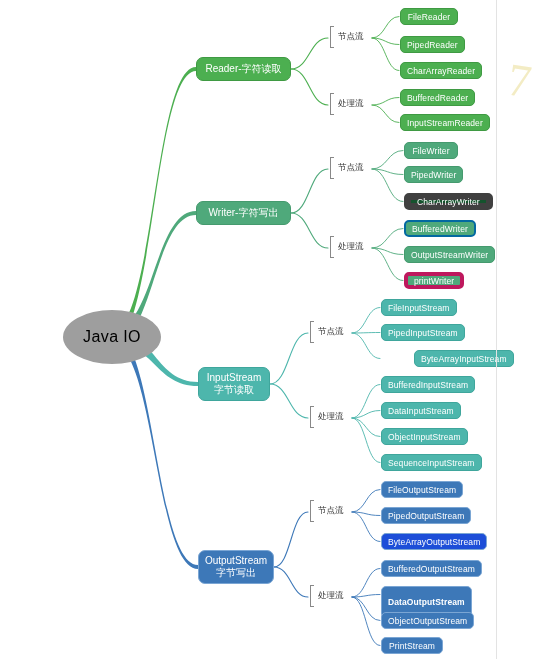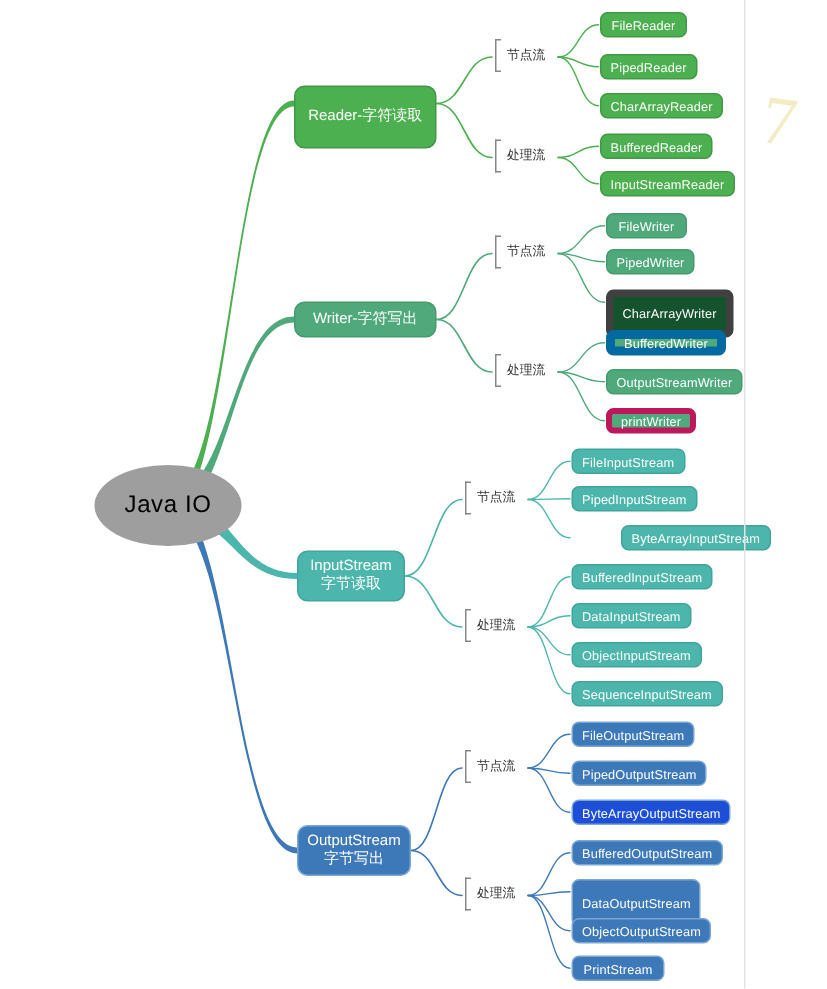--- a/index.html
+++ b/index.html
@@ -135,39 +135,39 @@
       <path d="M 352 512 C 366 512, 366 515.5, 380 515.5" fill="none" stroke="#3d78b8" stroke-width="0.9" stroke-linecap="round"></path>
       <path d="M 352 512 C 366 512, 366 541.5, 380 541.5" fill="none" stroke="#3d78b8" stroke-width="0.9" stroke-linecap="round"></path>
       <path d="M 274 567 C 291 567, 291 597, 308 597" fill="none" stroke="#3d78b8" stroke-width="1.1" stroke-linecap="round"></path>
       <path d="M 352 597 C 366 597, 366 568.5, 380 568.5" fill="none" stroke="#3d78b8" stroke-width="0.9" stroke-linecap="round"></path>
       <path d="M 352 597 C 366 597, 366 594.5, 380 594.5" fill="none" stroke="#3d78b8" stroke-width="0.9" stroke-linecap="round"></path>
       <path d="M 352 597 C 366 597, 366 620.5, 380 620.5" fill="none" stroke="#3d78b8" stroke-width="0.9" stroke-linecap="round"></path>
       <path d="M 352 597 C 366 597, 366 645.5, 380 645.5" fill="none" stroke="#3d78b8" stroke-width="0.9" stroke-linecap="round"></path>
     </svg>
   <div id="nodes">
       <div class="node root" style="left:63px;top:310px;width:98px;height:54px;background:#9e9e9e;">Java IO</div>
-      <div class="node branch" style="left:196px;top:57px;width:95px;height:42px;background:#4caf50;border:1px solid #3f9a43;">
+      <div class="node branch" style="left:196px;top:57px;width:95px;height:24px;background:#4caf50;border:1px solid #3f9a43;">
         <span class="l2">Reader-字符读取</span>
       </div>
       <div class="cat" style="left:330px;top:31px;"><div class="bracket"></div><span class="ctext">节点流</span></div>
       <div class="node leaf" style="left:400px;top:8px;min-width:58px;height:17px;background:#4caf50;border:1px solid #3f9a43;">FileReader</div>
       <div class="node leaf" style="left:400px;top:36px;min-width:60px;height:17px;background:#4caf50;border:1px solid #3f9a43;">PipedReader</div>
       <div class="node leaf" style="left:400px;top:62px;min-width:76px;height:17px;background:#4caf50;border:1px solid #3f9a43;">CharArrayReader</div>
       <div class="cat" style="left:330px;top:98px;"><div class="bracket"></div><span class="ctext">处理流</span></div>
       <div class="node leaf" style="left:400px;top:89px;min-width:72px;height:17px;background:#4caf50;border:1px solid #3f9a43;">BufferedReader</div>
       <div class="node leaf" style="left:400px;top:114px;min-width:84px;height:17px;background:#4caf50;border:1px solid #3f9a43;">InputStreamReader</div>
       <div class="node branch" style="left:196px;top:201px;width:95px;height:24px;background:#4fa97b;border:1px solid #459a6e;">
         <span class="l2">Writer-字符写出</span>
       </div>
       <div class="cat" style="left:330px;top:162px;"><div class="bracket"></div><span class="ctext">节点流</span></div>
       <div class="node leaf" style="left:404px;top:142px;min-width:54px;height:17px;background:#4fa97b;border:1px solid #459a6e;">FileWriter</div>
       <div class="node leaf" style="left:404px;top:166px;min-width:58px;height:17px;background:#4fa97b;border:1px solid #459a6e;">PipedWriter</div>
-      <div class="node leaf" style="left:404px;top:193px;min-width:72px;height:32px;background:#14532d;border:5px solid #404040;">CharArrayWriter</div>
+      <div class="node leaf" style="left:404px;top:193px;min-width:72px;height:17px;background:#14532d;border:7px solid #404040;">CharArrayWriter</div>
       <div class="cat" style="left:330px;top:241px;"><div class="bracket"></div><span class="ctext">处理流</span></div>
-      <div class="node leaf" style="left:404px;top:220px;min-width:66px;height:17px;background:#4fa97b;border:6px solid #0369a1;">BufferedWriter</div>
+      <div class="node leaf" style="left:404px;top:220px;min-width:66px;height:17px;background:#4fa97b;border:2px solid #0369a1;">BufferedWriter</div>
       <div class="node leaf" style="left:404px;top:246px;min-width:84px;height:17px;background:#4fa97b;border:1px solid #459a6e;">OutputStreamWriter</div>
       <div class="node leaf" style="left:404px;top:272px;min-width:54px;height:17px;background:#4fa97b;border:4px solid #be185d;text-align:center;">printWriter</div>
       <div class="node branch" style="left:198px;top:367px;width:72px;height:34px;background:#4db6ac;border:1px solid #3fa69c;">
         <span class="l2">InputStream</span>
         <span class="l2">字节读取</span>
       </div>
       <div class="cat" style="left:310px;top:326px;"><div class="bracket"></div><span class="ctext">节点流</span></div>
       <div class="node leaf" style="left:381px;top:299px;min-width:73px;height:17px;background:#4db6ac;border:1px solid #3fa69c;">FileInputStream</div>
       <div class="node leaf" style="left:381px;top:324px;min-width:80px;height:17px;background:#4db6ac;border:1px solid #3fa69c;">PipedInputStream</div>
       <div class="node leaf" style="left:381px;top:350px;min-width:94px;height:17px;background:#4db6ac;border:1px solid #3fa69c;margin-left:33px;">ByteArrayInputStream</div>
@@ -179,19 +179,19 @@
       <div class="node branch" style="left:198px;top:550px;width:76px;height:34px;background:#3d78b8;border:1px solid #7ba6d4;">
         <span class="l2">OutputStream</span>
         <span class="l2">字节写出</span>
       </div>
       <div class="cat" style="left:310px;top:505px;"><div class="bracket"></div><span class="ctext">节点流</span></div>
       <div class="node leaf" style="left:381px;top:481px;min-width:78px;height:17px;background:#3d78b8;border:1px solid #7ba6d4;">FileOutputStream</div>
       <div class="node leaf" style="left:381px;top:507px;min-width:86px;height:17px;background:#3d78b8;border:1px solid #7ba6d4;">PipedOutputStream</div>
       <div class="node leaf" style="left:381px;top:533px;min-width:100px;height:17px;background:#1d4ed8;border:1px solid #7ba6d4;">ByteArrayOutputStream</div>
       <div class="cat" style="left:310px;top:590px;"><div class="bracket"></div><span class="ctext">处理流</span></div>
       <div class="node leaf" style="left:381px;top:560px;min-width:94px;height:17px;background:#3d78b8;border:1px solid #7ba6d4;">BufferedOutputStream</div>
-      <div class="node leaf" style="left:381px;top:586px;min-width:84px;height:32px;background:#3d78b8;border:1px solid #7ba6d4;">DataOutputStream</div>
+      <div class="node leaf" style="left:381px;top:586px;min-width:84px;height:32px;background:#3d78b8;border:1px solid #7ba6d4;font-weight:bold;">DataOutputStream</div>
       <div class="node leaf" style="left:381px;top:612px;min-width:88px;height:17px;background:#3d78b8;border:1px solid #7ba6d4;">ObjectOutputStream</div>
       <div class="node leaf" style="left:381px;top:637px;min-width:62px;height:17px;background:#3d78b8;border:1px solid #7ba6d4;">PrintStream</div>
     </div>
   <div class="divider" style="left:496px;"></div>
   <div class="scribble" style="left:508px;top:58px;">7</div>
 </div>
 
 </body></html>

